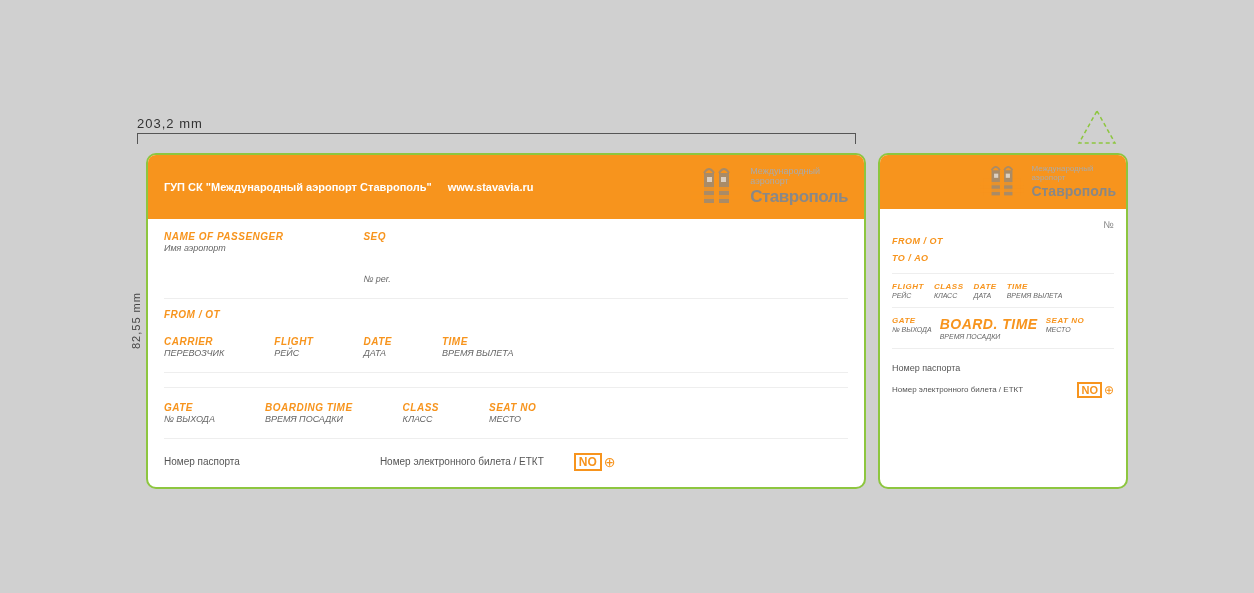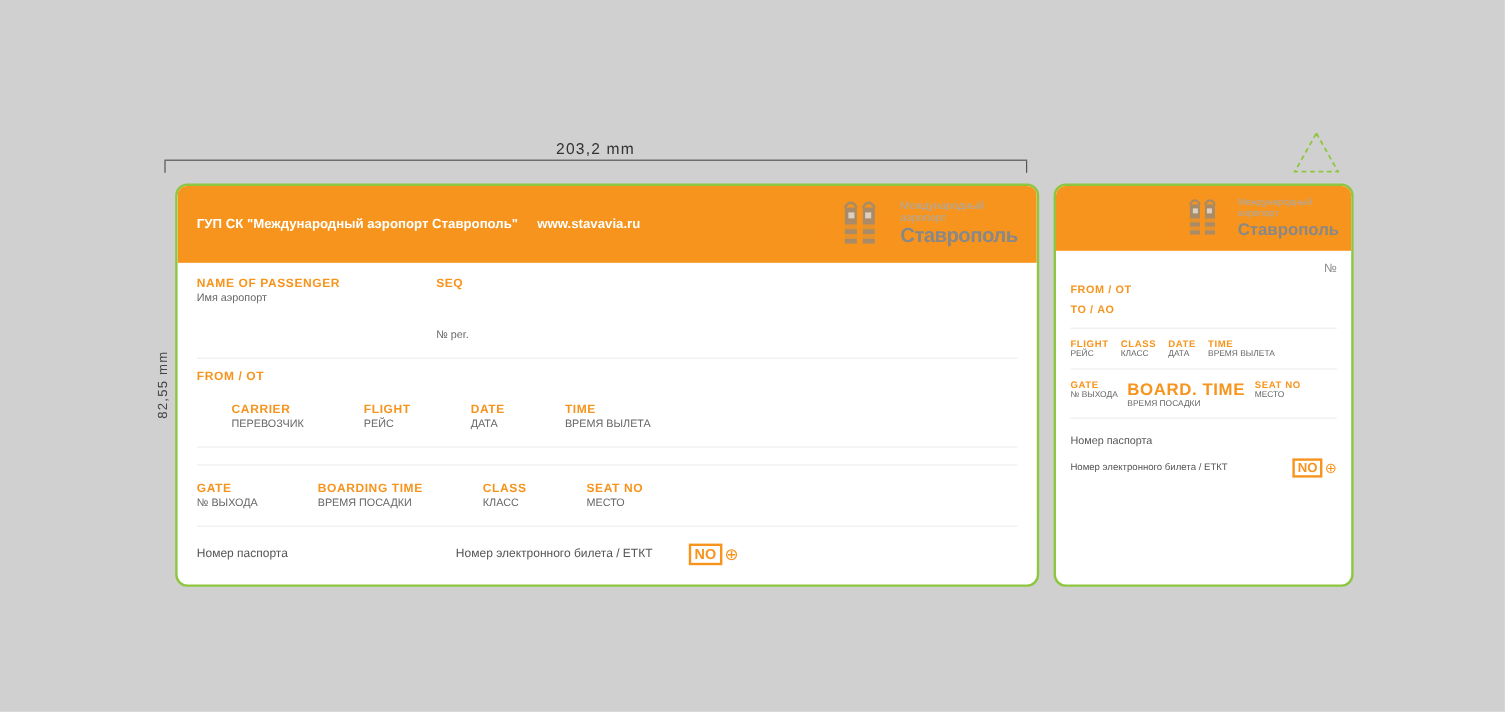--- a/index.html
+++ b/index.html
@@ -96,20 +96,21 @@
       letter-spacing: 0.5px;
     }
     .field-sublabel {
       color: #666;
       font-size: 9px;
     }
     .field-group {
       display: flex;
       flex-direction: column;
       gap: 1px;
+      font-style: italic;
     }
     .row {
       display: flex;
       flex-direction: row;
       gap: 20px;
       align-items: flex-start;
       margin-bottom: 4px;
     }
     .section-divider {
       border-bottom: 1px solid #eee;
@@ -132,21 +133,21 @@
       justify-content: flex-end;
     }
   </style>
 </head>
 <body>
 
 <div class="page-wrapper">
 
   <div style="display:flex; flex-direction:column; align-items:center; width:980px; position:relative; margin-bottom:8px;">
     <div style="display:flex; flex-direction:row; align-items:center; width:100%; justify-content:center; gap:0;">
-      <div style="width:720px; display:flex; flex-direction:column; align-items:center; position:relative;">
+      <div style="width:720px; display:flex; flex-direction:column; position:relative;">
         <span style="font-size:13px; color:#333; letter-spacing:1px; margin-bottom:2px;">203,2 mm</span>
         <div style="width:100%; height:1px; background:#555;"></div>
 
         <div style="position:absolute; left:0; top:18px; width:1px; height:10px; background:#555;"></div>
         <div style="position:absolute; right:0; top:18px; width:1px; height:10px; background:#555;"></div>
       </div>
 
       <div style="margin-left:12px; width:250px; display:flex; justify-content:flex-end; align-items:flex-start; padding-top:4px;">
         <svg width="40" height="36" viewBox="0 0 40 36">
           <polygon points="20,2 38,34 2,34" fill="none" stroke="#8dc63f" stroke-width="1.5" stroke-dasharray="4,3"></polygon>
@@ -210,21 +211,21 @@
           </div>
 
           <div class="section-divider"></div>
 
           <div class="row">
             <div class="field-group">
               <span class="field-label">FROM / ОТ</span>
             </div>
           </div>
 
-          <div class="row" style="margin-top:6px;margin-left:29px;">
+          <div class="row" style="margin-top:6px;">
             <div class="field-group">
               <span class="field-label">CARRIER</span>
               <span class="field-sublabel">ПЕРЕВОЗЧИК</span>
             </div>
             <div class="field-group" style="margin-left:30px;">
               <span class="field-label">FLIGHT</span>
               <span class="field-sublabel">РЕЙС</span>
             </div>
             <div class="field-group" style="margin-left:30px;">
               <span class="field-label">DATE</span>

